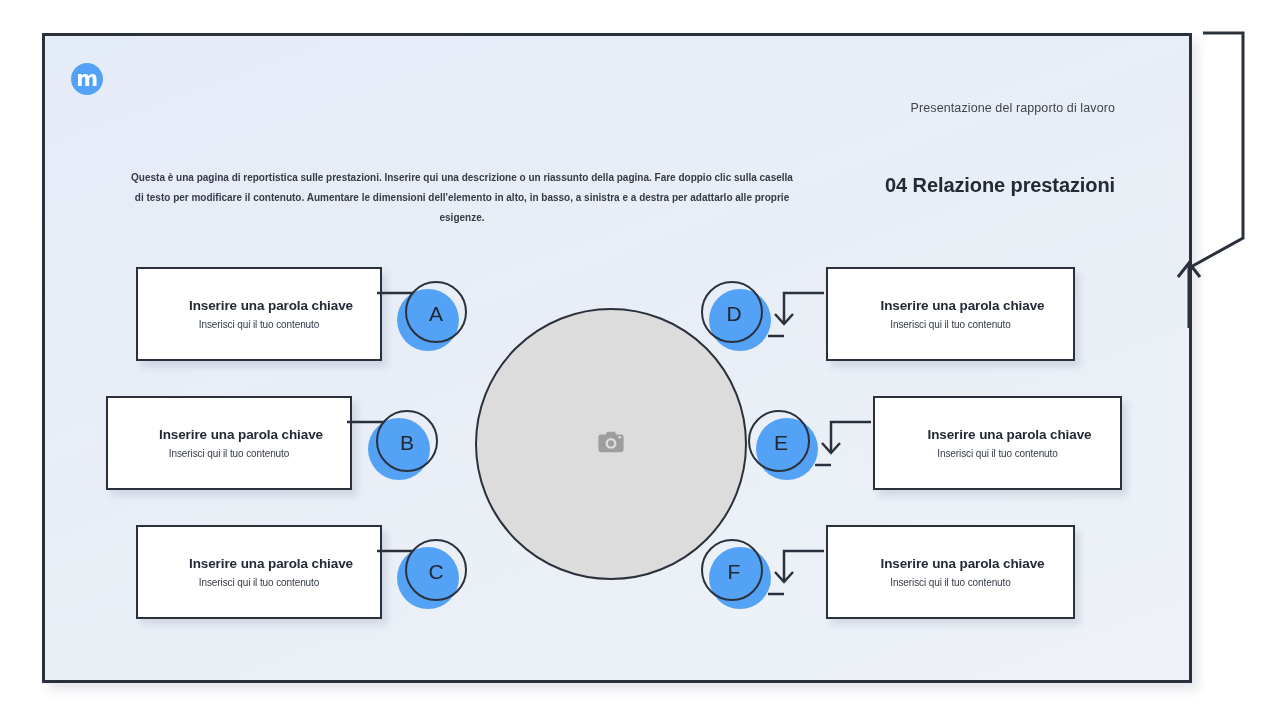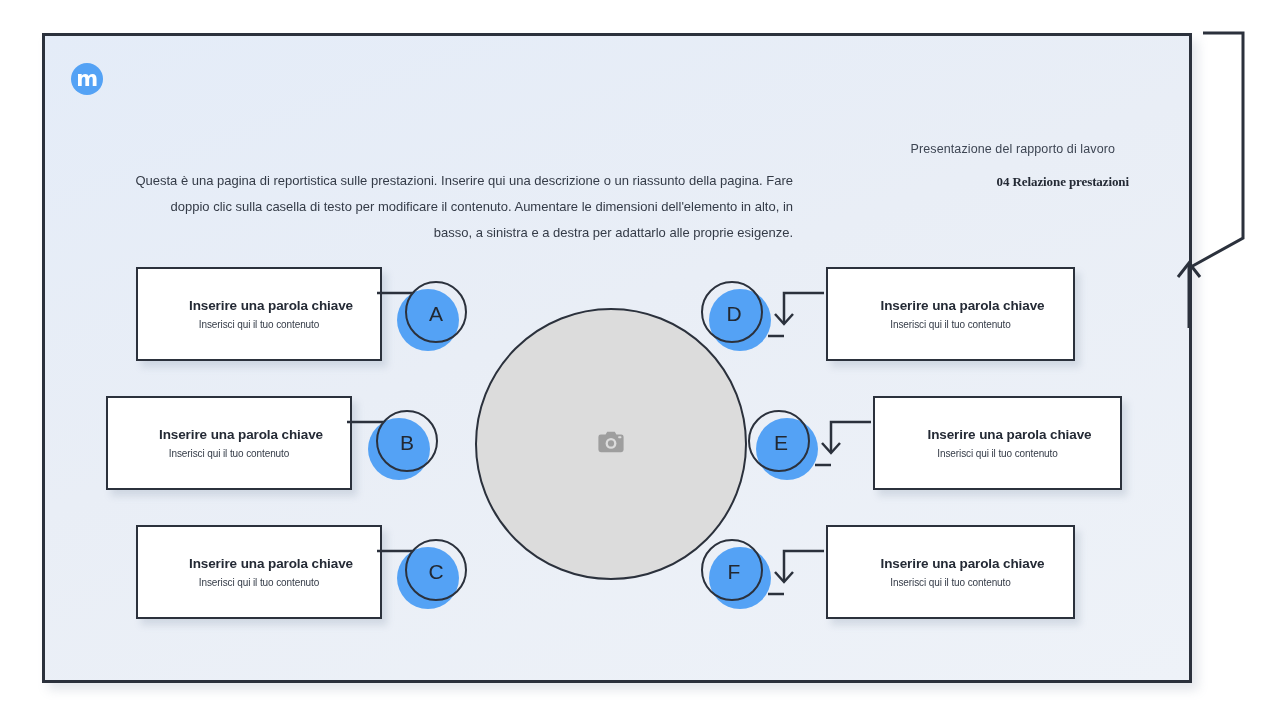--- a/index.html
+++ b/index.html
@@ -38,37 +38,37 @@
     color: #ffffff; font-size: 21px; font-weight: 700;
     line-height: 1; letter-spacing: -0.5px;
     font-family: "DejaVu Sans", sans-serif;
   }
 
   
   .kicker {
     position: absolute; right: 74px; top: 65px;
     font-size: 12.5px; color: #3d4553; letter-spacing: 0.1px;
     white-space: nowrap;
-    margin-top: 41px;
   }
   .section-label {
-    position: absolute; right: 60px; top: 138px;
-    font-size: 13px; font-weight: 700; color: #242a35;
-    white-space: nowrap; letter-spacing: -0.1px; font-family: Liberation Serif, serif;
+    position: absolute; right: 74px; top: 138px;
+    font-size: 20px; font-weight: 700; color: #242a35;
+    white-space: nowrap; letter-spacing: -0.1px;
   }
   .main-title {
     position: absolute; right: 74px; top: 175px;
     font-size: 25px; font-weight: 700; color: #242a35;
     white-space: nowrap; letter-spacing: -0.3px;
   }
   .body-copy {
     position: absolute; left: 128px; top: 165px;
     width: 662px;
-    font-size: 13px; line-height: 2.0; color: #343b47;
-    text-align: right;
+    font-size: 10px; line-height: 2.0; color: #343b47;
+    text-align: center;
+    font-weight: bold;
   }
 
   
   .center-photo {
     position: absolute; left: 472px; top: 305px;
     width: 272px; height: 272px; border-radius: 50%;
     background: #dcdcdc; border: 2.5px solid #2b313c;
     display: flex; align-items: center; justify-content: center;
   }
   .center-photo svg { opacity: 0.55; }

